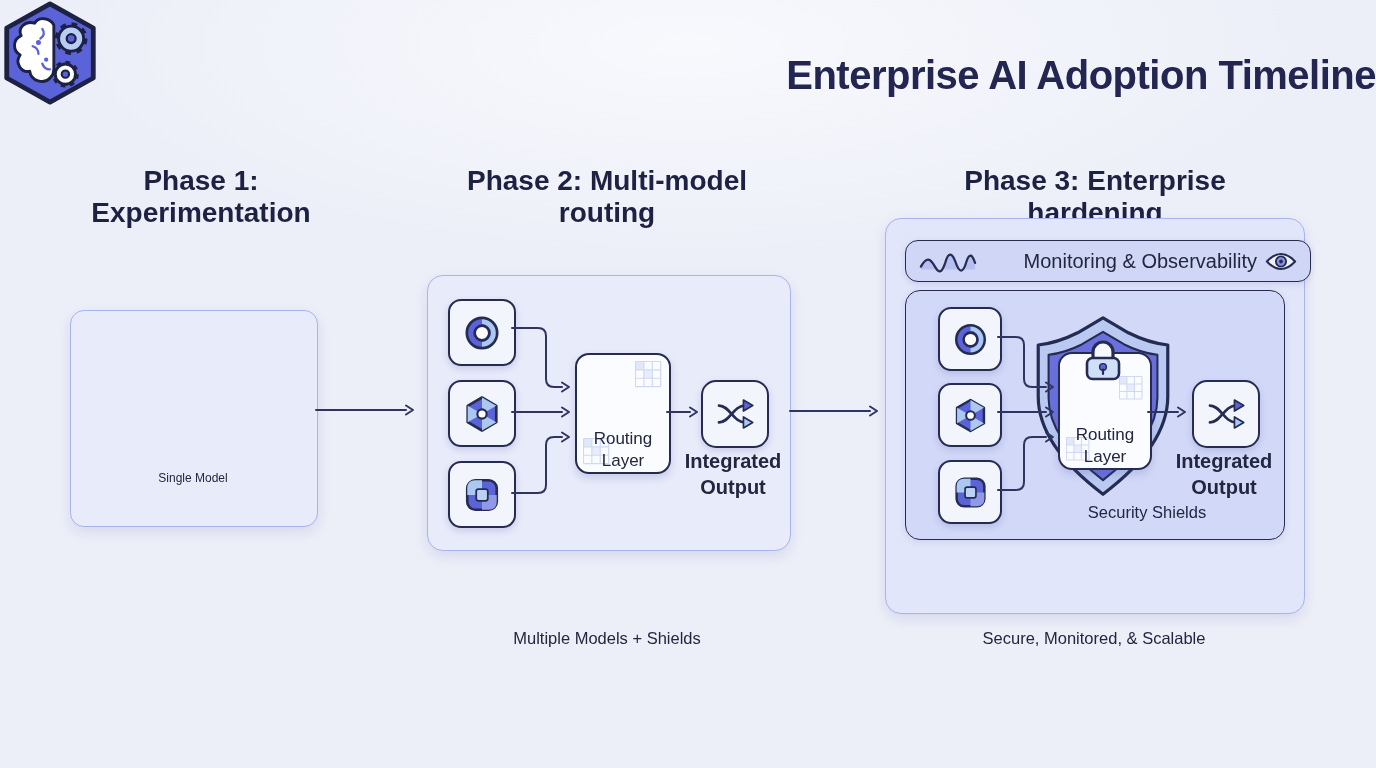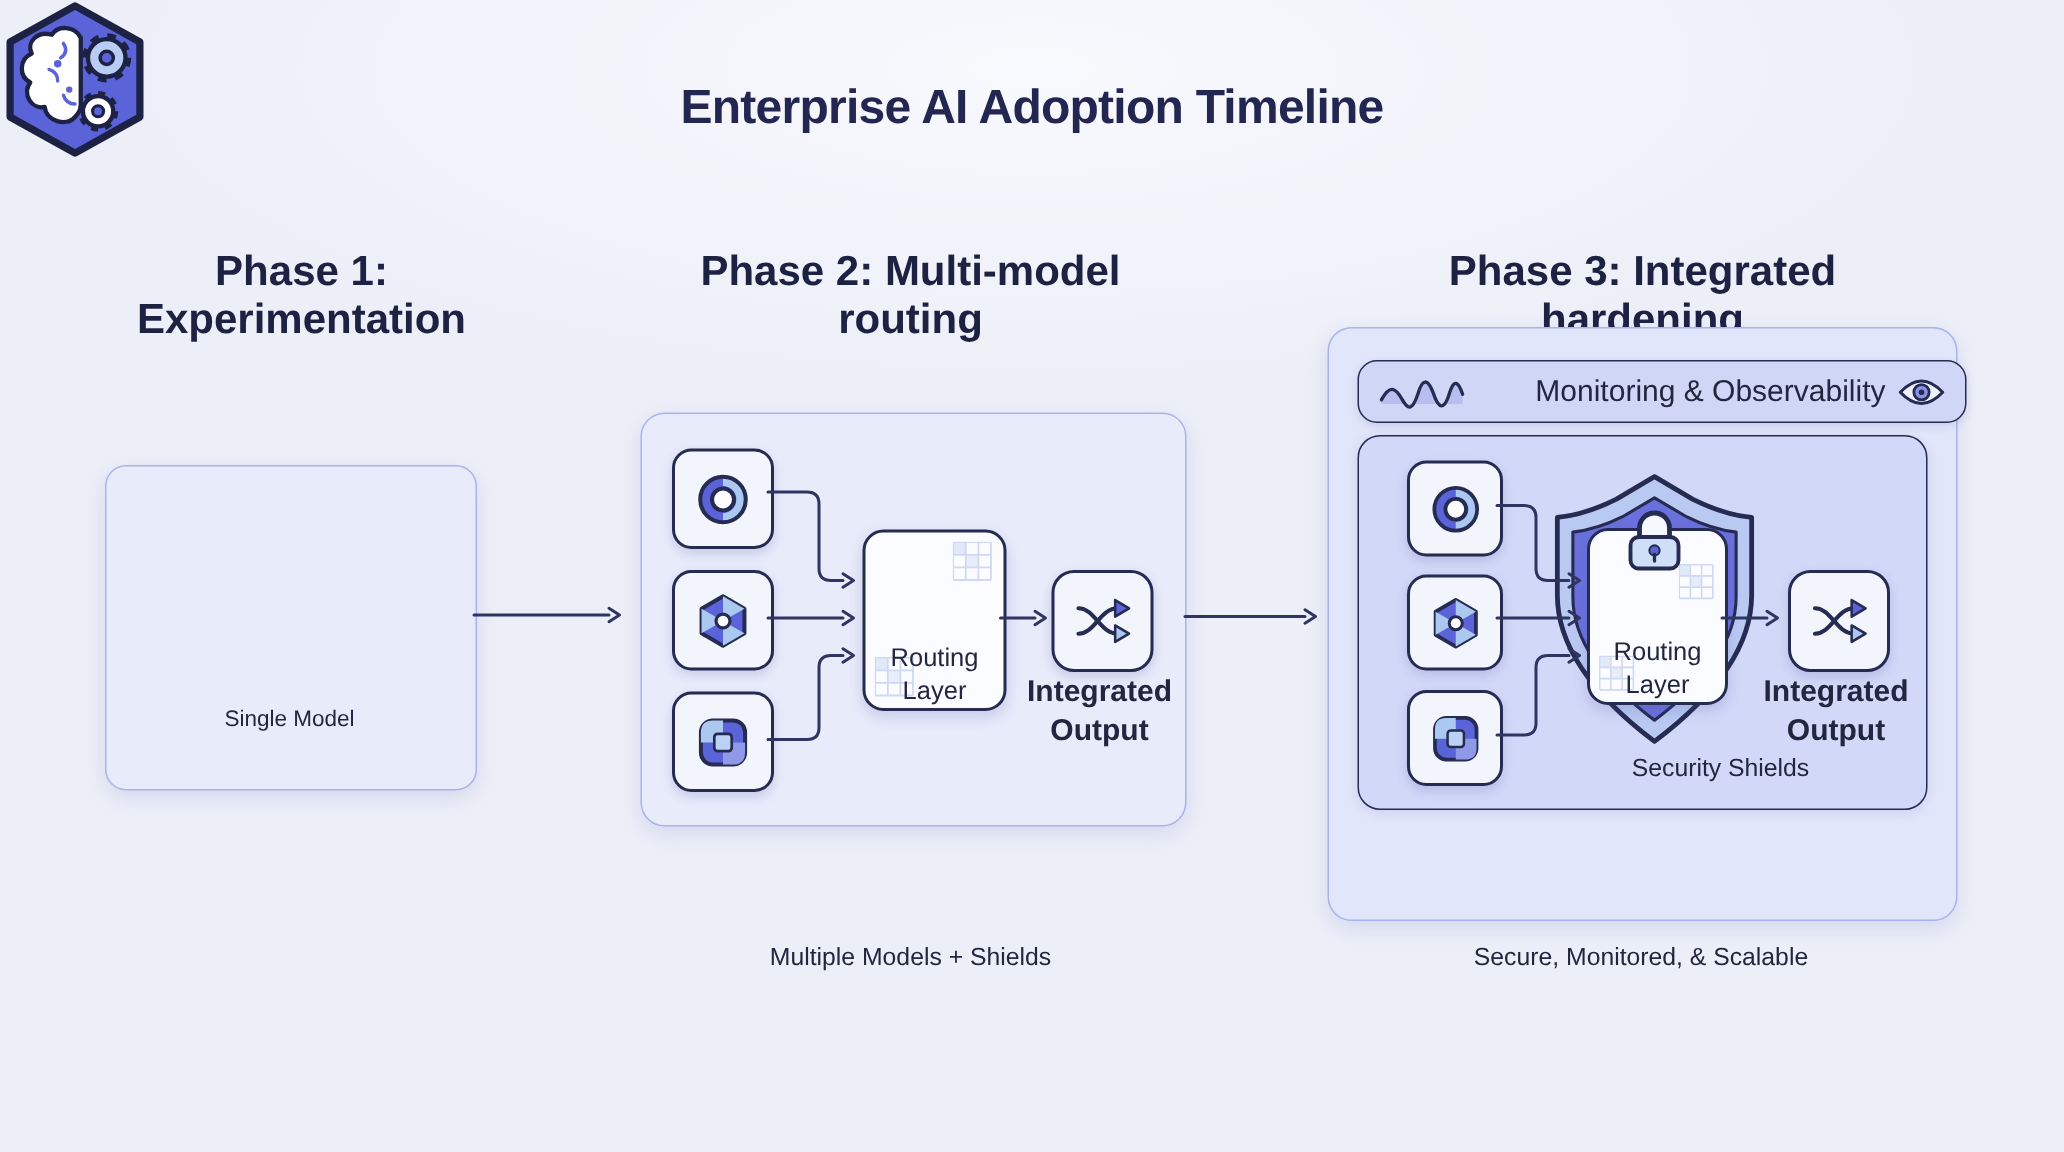--- a/index.html
+++ b/index.html
@@ -3,22 +3,22 @@
 <meta charset="utf-8">
 <style>
   html,body{margin:0;padding:0;background:#edeff8;}
   #canvas{
     position:relative;width:1376px;height:768px;overflow:hidden;
     background:radial-gradient(ellipse 1000px 340px at 50% 6%, #f8f9fd 0%, var(--page-bg,#edeff8) 62%);
     font-family:"Liberation Sans", sans-serif;
   }
   .layer{position:absolute;inset:0;}
   .title{
-    position:absolute;left:0;top:53px;width:1376px;text-align:center;
-    font-size:32px;font-weight:700;letter-spacing:-0.5px;color:var(--title-text,#232650);
+    position:absolute;left:0;top:53px;width:1376px;text-align:right;
+    font-size:40px;font-weight:700;letter-spacing:-0.5px;color:var(--title-text,#232650);
   }
   .heading{
     position:absolute;top:165px;text-align:center;
     font-size:28px;font-weight:600;color:var(--heading-text,#1d2142);
   }
   .card{
     position:absolute;background:var(--card-fill,#e8ebfa);
     border:1.5px solid var(--card-border,#a9b3ec);border-radius:16px;
     box-shadow:0 5px 14px rgba(90,100,180,.16);
   }
@@ -41,21 +41,21 @@
     display:flex;align-items:center;padding:0 13px;gap:8px;
     box-shadow:0 2px 6px rgba(70,80,160,.16);
   }
   .bar-label{flex:1;text-align:right;font-size:20px;font-weight:500;color:var(--body-text,#22263f);}
   .panel{
     position:absolute;background:var(--panel-fill,#d2d8f7);
     border:1.8px solid var(--outline-dark,#262b52);border-radius:15px;
     box-shadow:0 2px 7px rgba(70,80,160,.13);
   }
   .node-label{
-    position:absolute;text-align:center;font-size:15px;font-weight:500;
+    position:absolute;text-align:center;font-size:12px;font-weight:500;
     color:var(--body-text,#22263f);
   }
   .small-label{
     position:absolute;text-align:center;font-size:20px;font-weight:700;
     color:var(--body-text,#22263f);line-height:1.28;
   }
   .caption{
     position:absolute;top:629px;text-align:center;font-size:16.5px;font-weight:500;
     color:var(--body-text,#22263f);
   }
@@ -100,21 +100,21 @@
         <rect x="0.5" y="0.5" width="9" height="9" fill="#dde6f8"></rect>
         <rect x="9.5" y="9.5" width="9" height="9" fill="#e4ebfa"></rect>
         <path d="M0.5 0.5 V27.5 M9.5 0.5 V27.5 M18.5 0.5 V27.5 M27.5 0.5 V27.5 M0.5 0.5 H27.5 M0.5 9.5 H27.5 M0.5 18.5 H27.5 M0.5 27.5 H27.5" stroke="#c9d4f0" stroke-width="1.3" fill="none"></path>
       </symbol>
     </defs>
   </svg>
 
   <div class="title">Enterprise AI Adoption Timeline</div>
   <div class="heading" style="left:41px;width:320px;">Phase 1: Experimentation</div>
   <div class="heading" style="left:447px;width:320px;">Phase 2: Multi-model routing</div>
-  <div class="heading" style="left:935px;width:320px;">Phase 3: Integrated hardening</div>
+  <div class="heading" style="left:935px;width:320px;">Phase 3: Enterprise hardening</div>
 
   <div class="layer">
     <div class="card" style="left:70px;top:310px;width:246px;height:215px;border-radius:14px;"></div>
     <svg class="layer" style="left:143px;top:348px;width:100px;height:106px;inset:auto;position:absolute;" viewBox="0 0 104 110">
       <polygon points="52,4 97,29 97,81 52,106 7,81 7,29" fill="#5b63d8" stroke="#1d2244" stroke-width="5" stroke-linejoin="round"></polygon>
       <path d="M56 26 C52 18 40 17 36 24 C26 21 18 29 22 37 C13 41 13 53 21 57 C15 65 22 76 31 74 C32 84 46 88 52 81 C54 79 56 76 56 73 Z" fill="#ffffff" stroke="#1d2244" stroke-width="3" stroke-linejoin="round"></path>
       <path d="M44 30 q4 6 -2 10 M34 48 q6 2 6 8 M44 66 q2 6 8 6" stroke="#5b63d8" stroke-width="2.4" fill="none" stroke-linecap="round"></path>
       <circle cx="40" cy="44" r="2.6" fill="#5b63d8"></circle>
       <circle cx="48" cy="62" r="2.2" fill="#5b63d8"></circle>
       <g>

